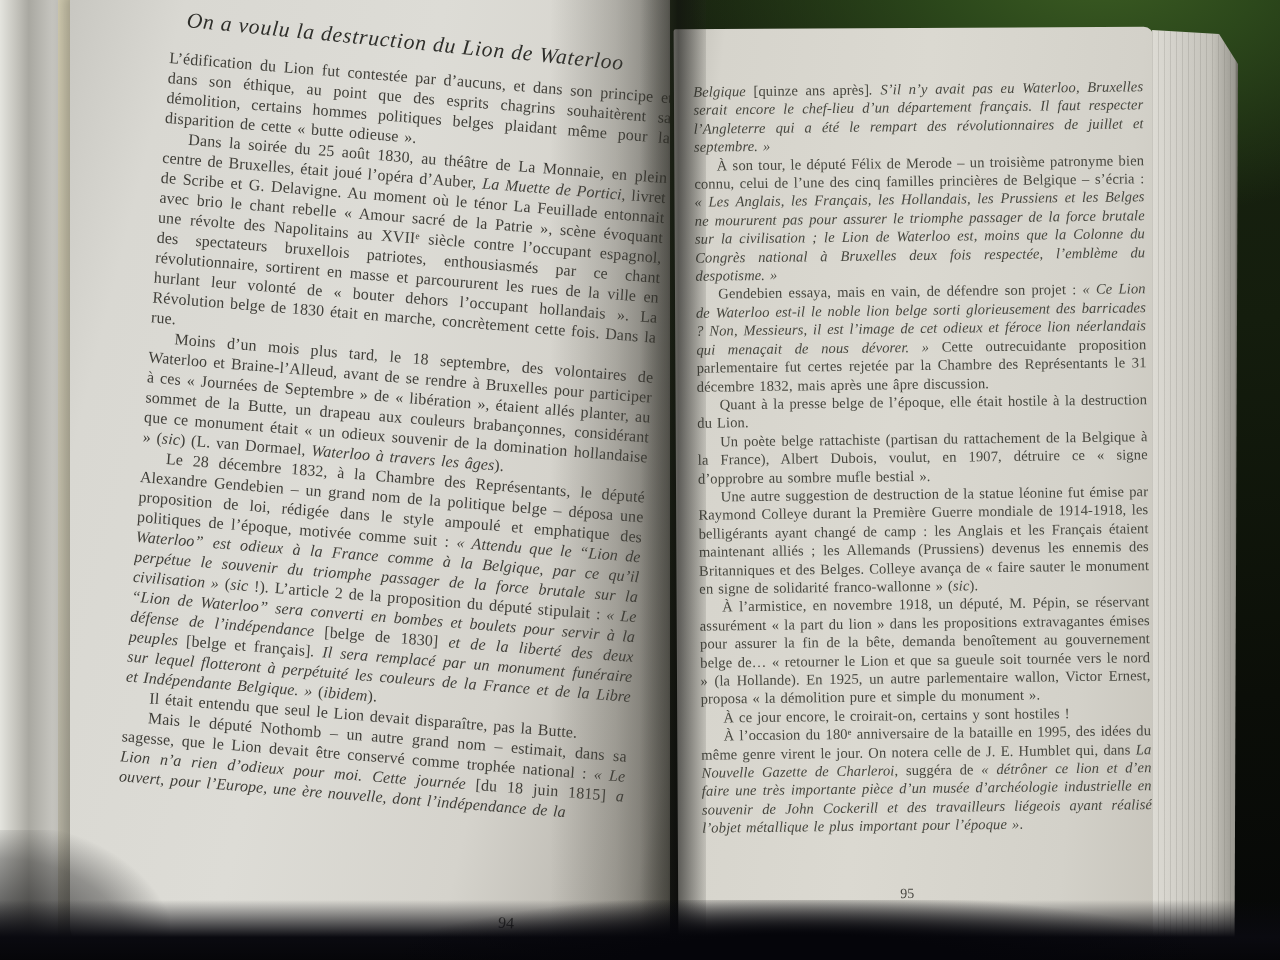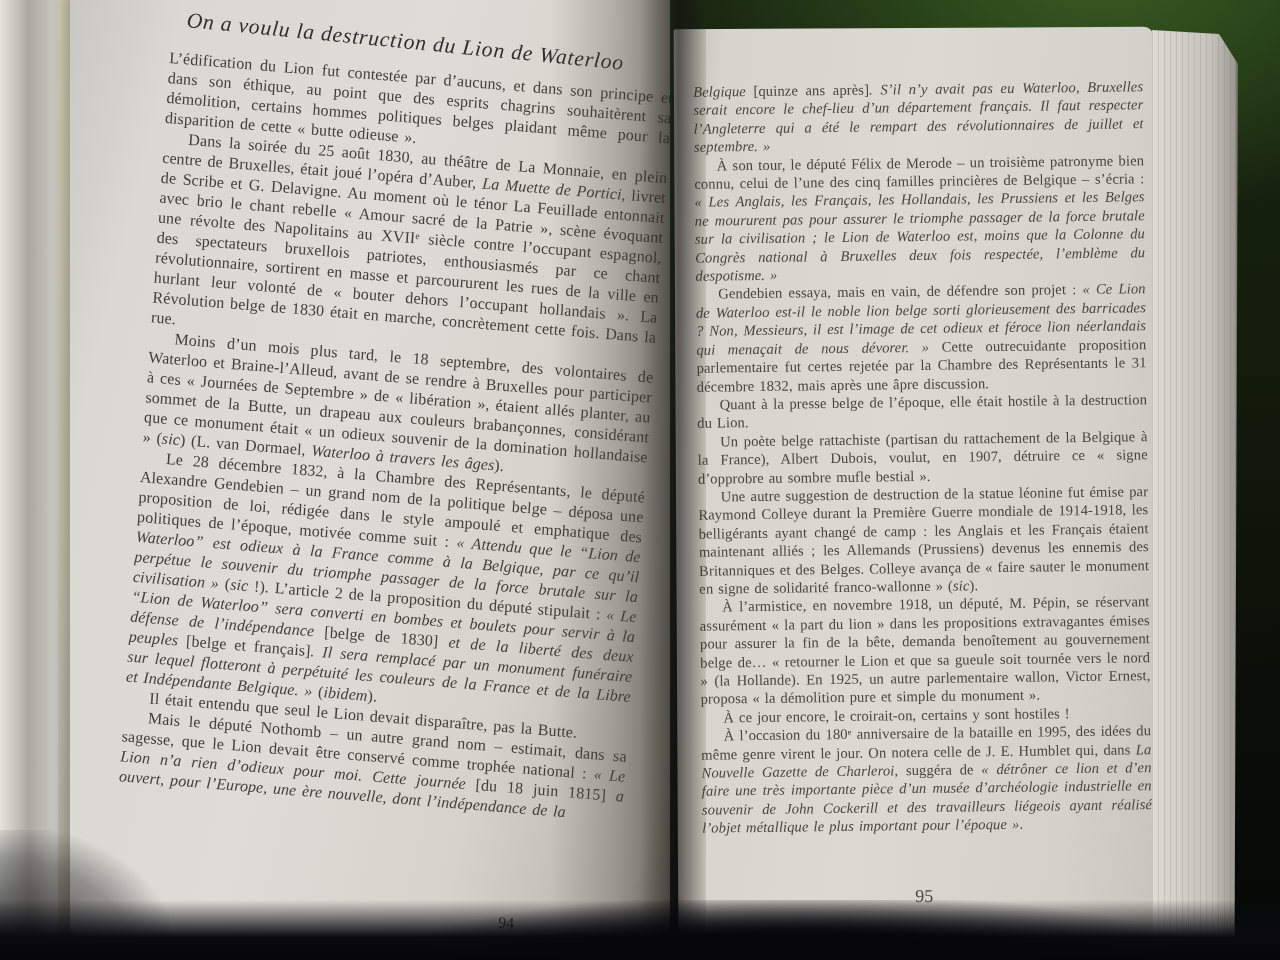--- a/index.html
+++ b/index.html
@@ -63,21 +63,21 @@
     transform:rotate(-.3deg);
     overflow:hidden;
   }
   .right-text{
     position:absolute;left:22px;top:52px;width:450px;height:806px;
     font-size:14.6px;line-height:18.4px;color:#47473f;
     text-align:justify;word-spacing:1.2px;letter-spacing:.1px;
     transform:rotate(-.4deg);overflow:hidden;
   }
   .pagenum-right{
-    position:absolute;left:237px;top:858px;font-size:18px;color:#4a4943;
+    position:absolute;left:222px;top:858px;font-size:14px;color:#4a4943;
   }
   
   .page-stack{
     position:absolute;left:1152px;top:30px;width:86px;height:912px;z-index:2;
     background:
       linear-gradient(to right,#dddbd4 0%,#d0cec7 35%,#c4c2ba 70%,#9c9a92 96%,#6a685f 100%),
       repeating-linear-gradient(to right,rgba(255,255,255,.25) 0 2px,rgba(120,118,110,.18) 2px 4px);
     background-blend-mode:normal,multiply;
     clip-path:polygon(0 0,78% 4px,100% 34px,96% 100%,58% 100%,0 100%);
   }

